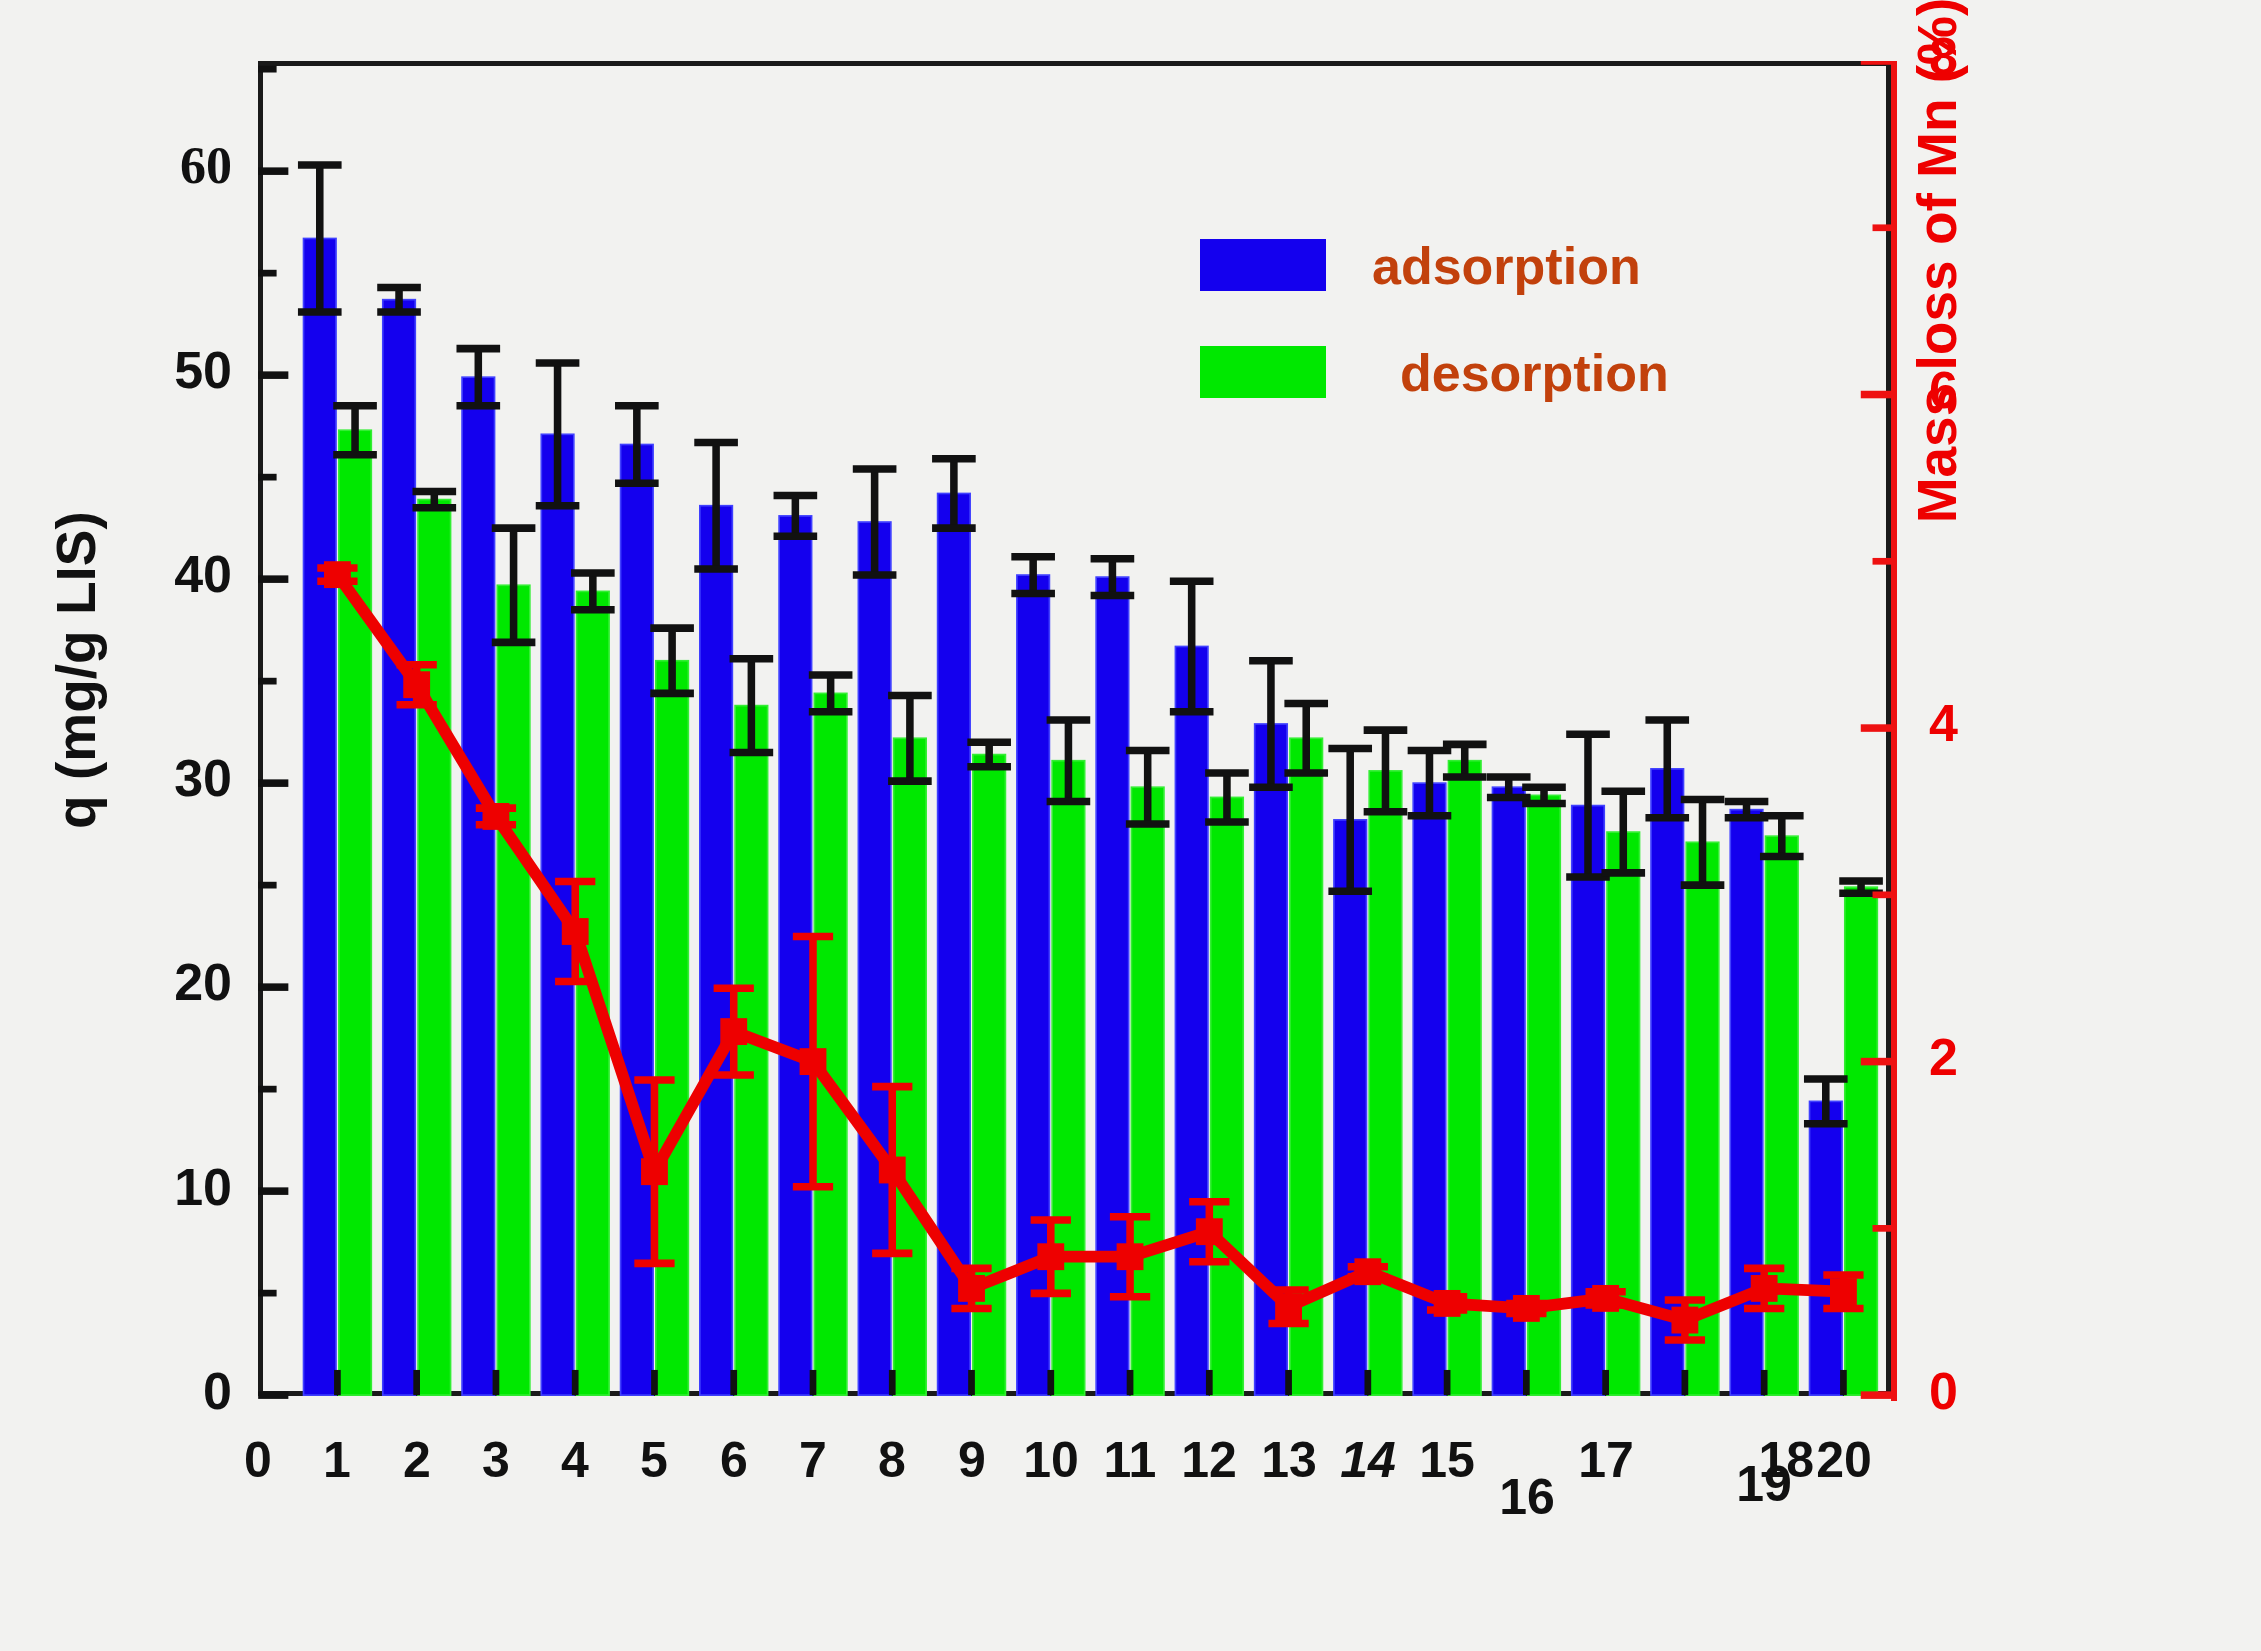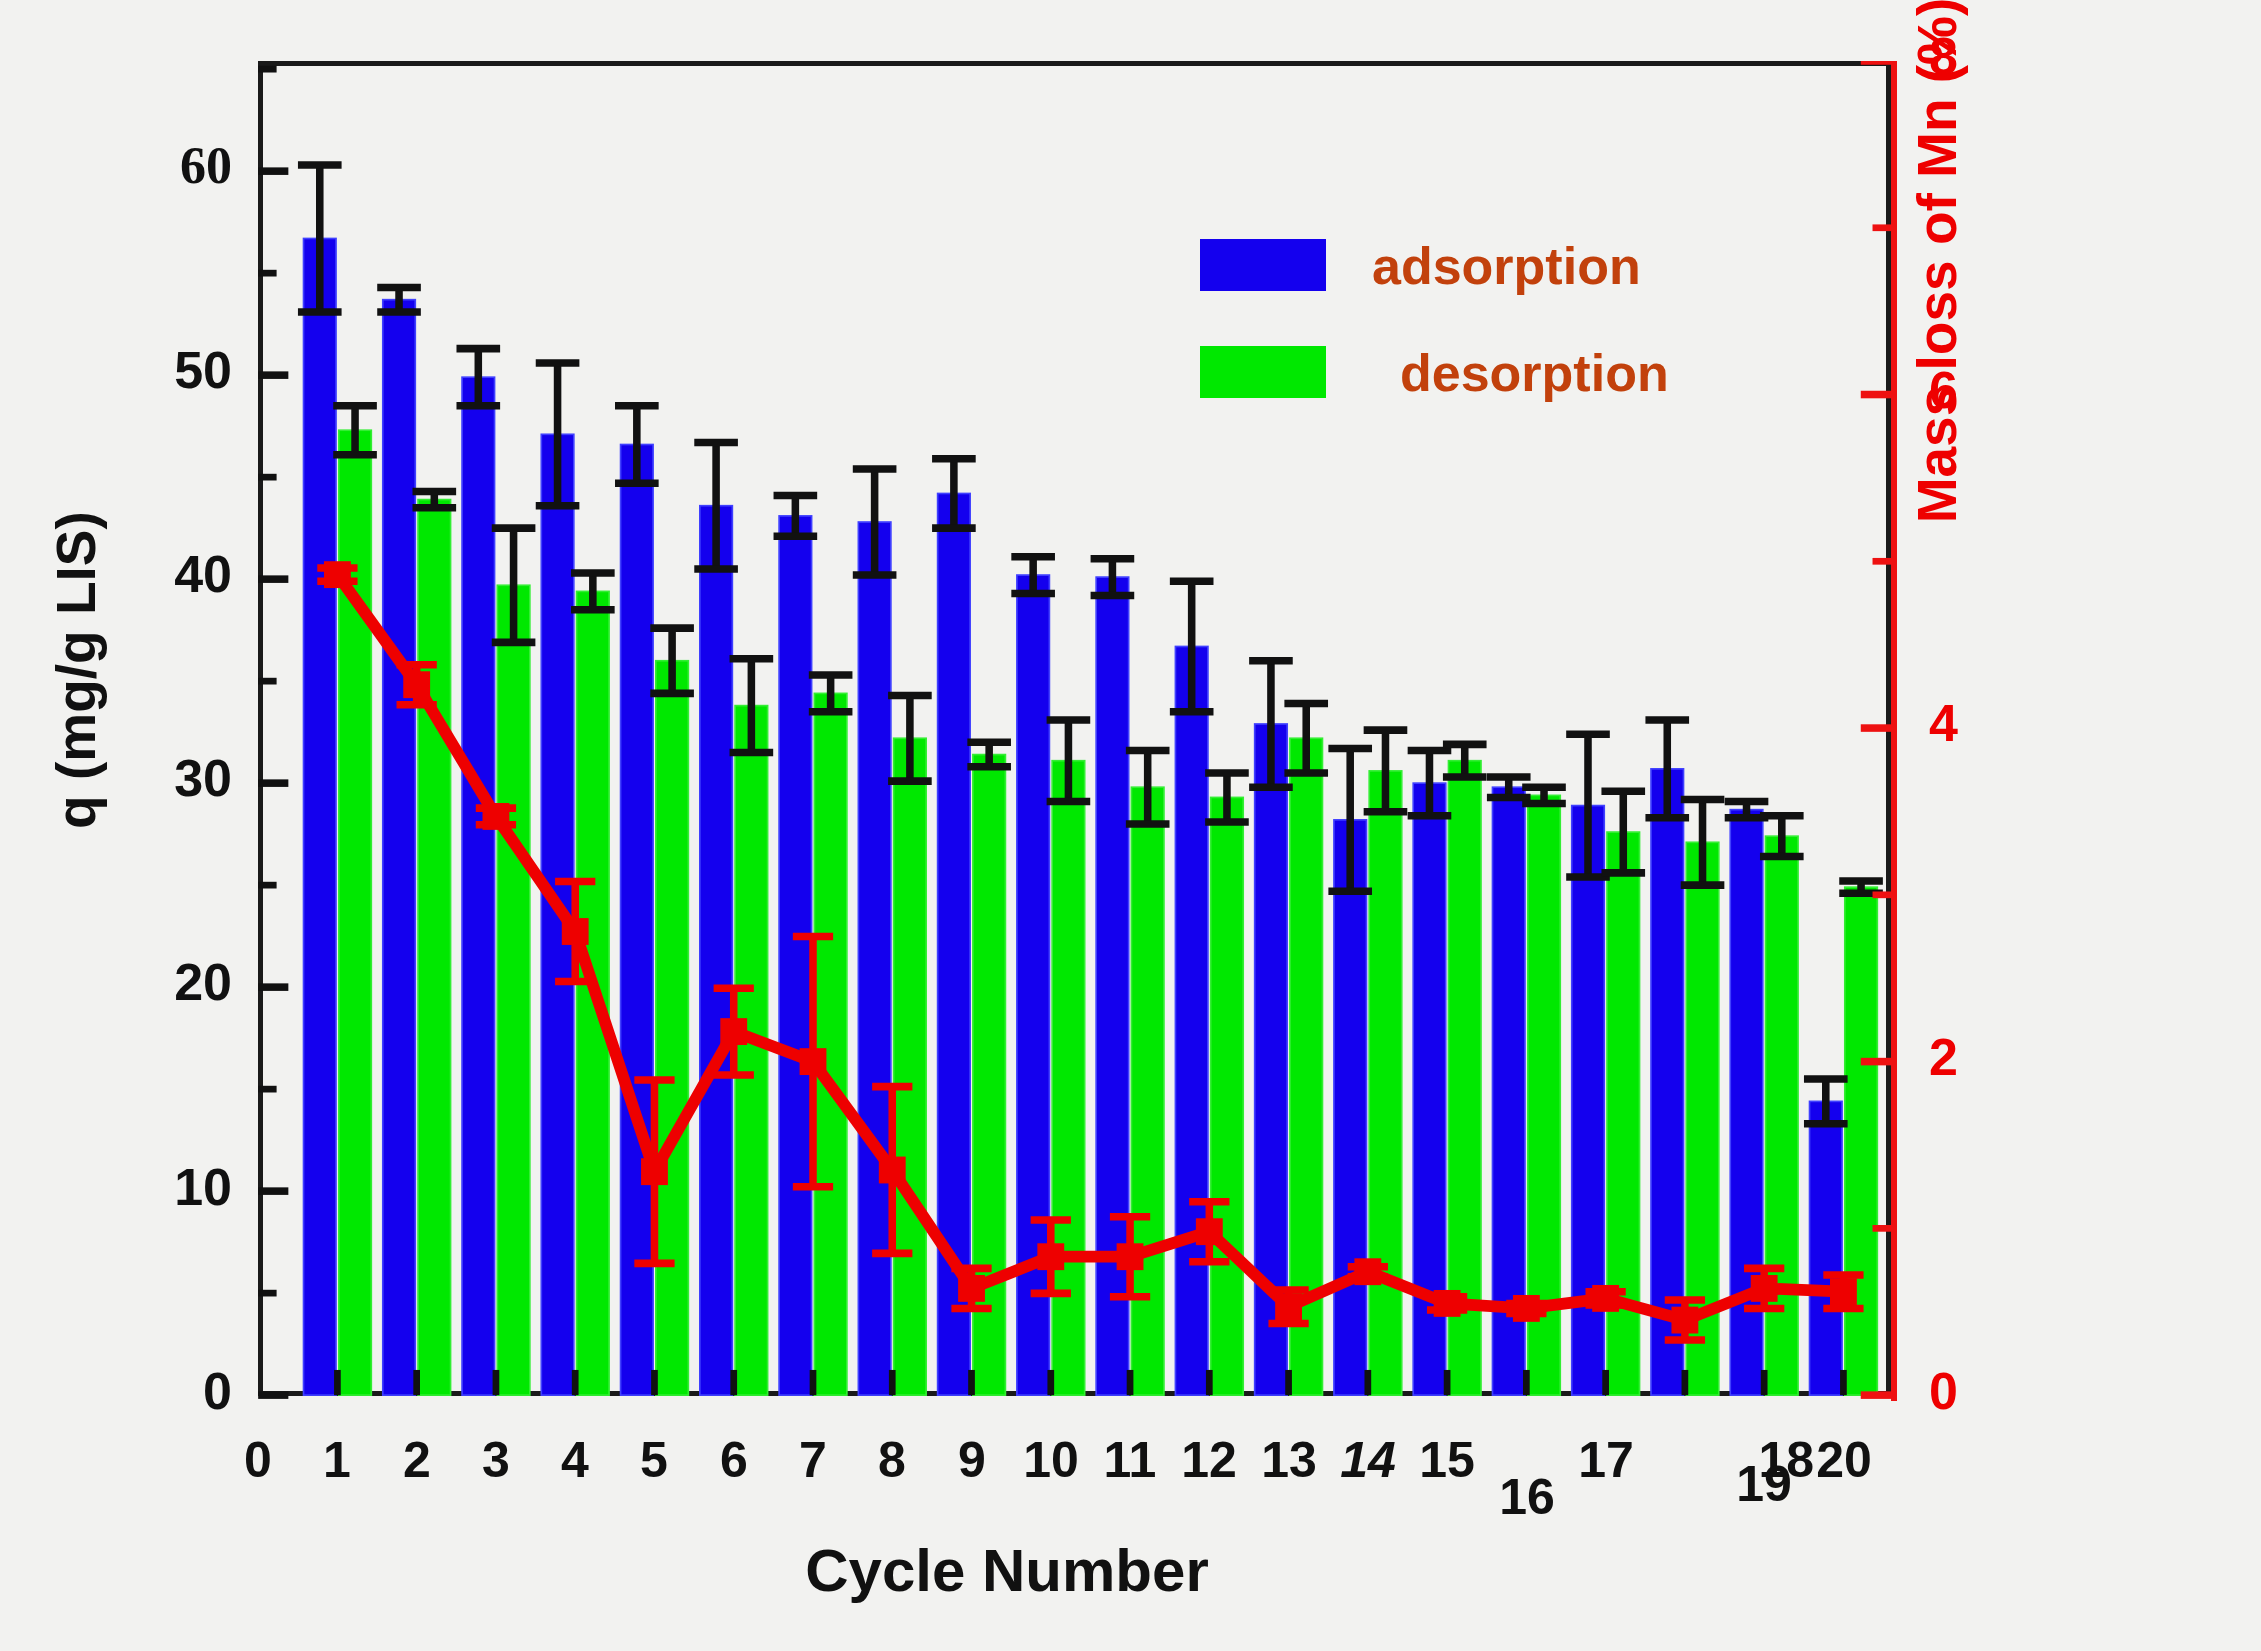--- a/index.html
+++ b/index.html
@@ -22,21 +22,20 @@
 </style>
 </head>
 <body>
 
 <div id="root">
 
   <div id="ytitle">q (mg/g LIS)</div>
 
   <div id="ytitle2">Mass loss of Mn (%)</div>
 
-  <div id="xtitle">Cycle Number</div>
 
   <div id="plotframe"></div>
   <div id="rightspine"></div>
 
   <div id="ylabels">
       <div class="ylab-left" style="left: 81px; top: 1361px;">0</div>
       <div class="ylab-left" style="left: 81px; top: 1157px;">10</div>
       <div class="ylab-left" style="left: 81px; top: 952px;">20</div>
       <div class="ylab-left" style="left: 81px; top: 748px;">30</div>
       <div class="ylab-left" style="left: 81px; top: 544px;">40</div>

